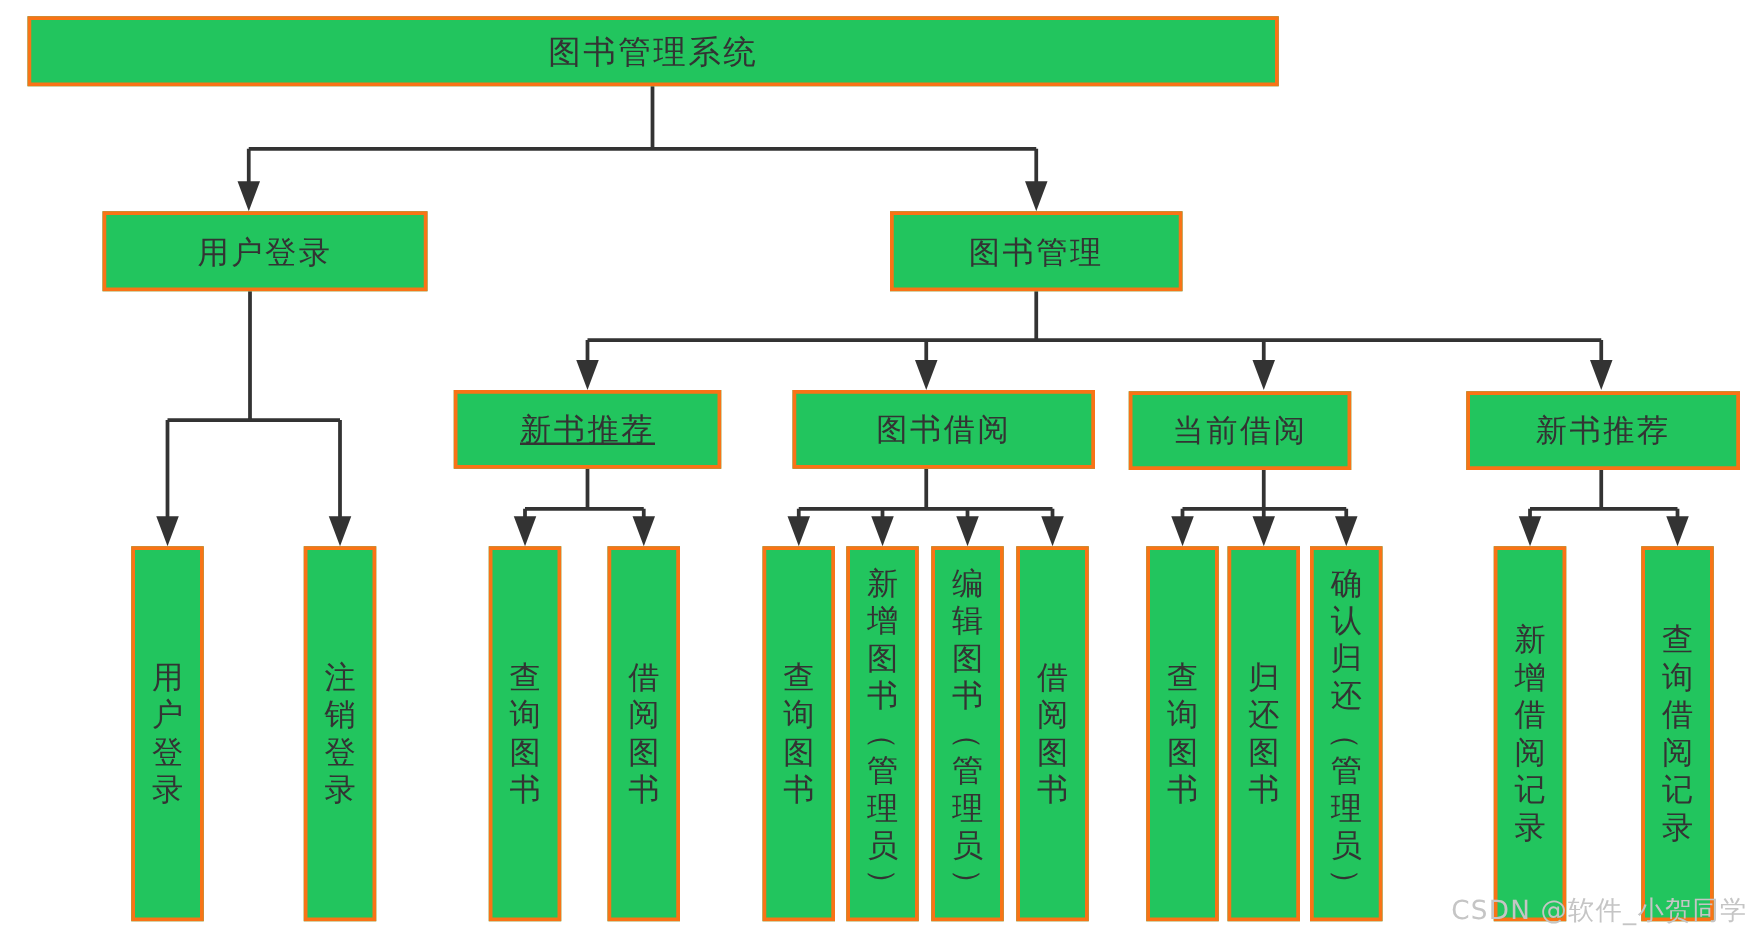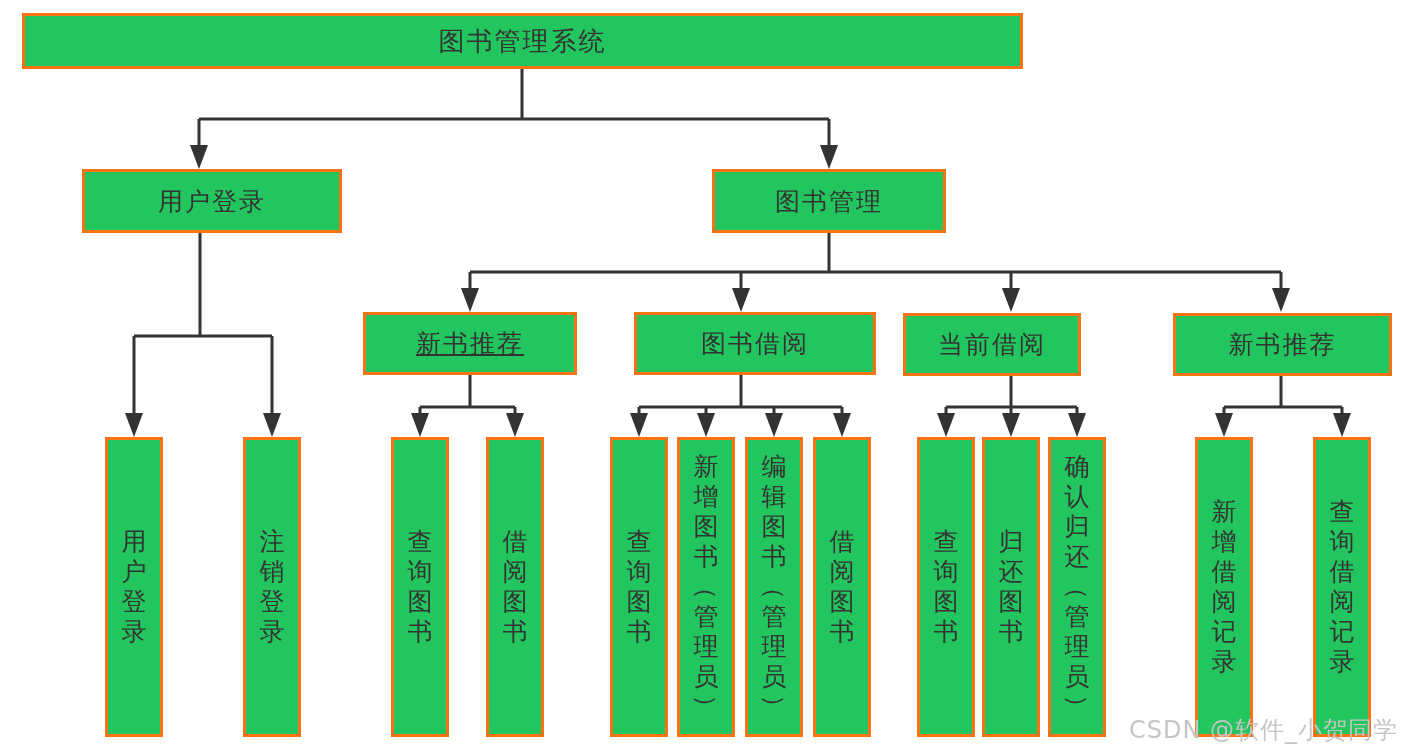--- a/index.html
+++ b/index.html
@@ -53,21 +53,21 @@
     width: 30px;
     text-align: center;
   }
   .vchar.rot {
     transform: rotate(90deg);
   }
   .watermark {
     position: absolute;
     right: 7px;
     top: 714px;
-    font-size: 24px;
+    font-size: 21px;
     color: #c5c5c5;
     letter-spacing: 1px;
     white-space: nowrap;
   }
 </style>
 </head>
 <body>
 
 <div class="canvas">
 

